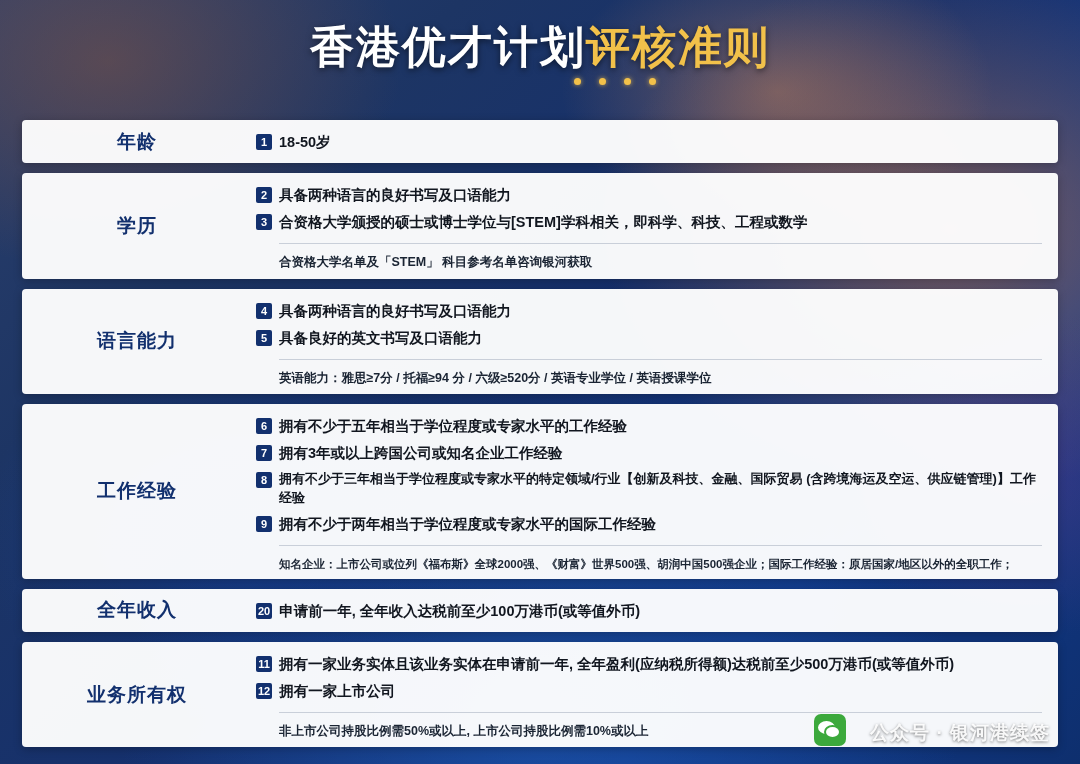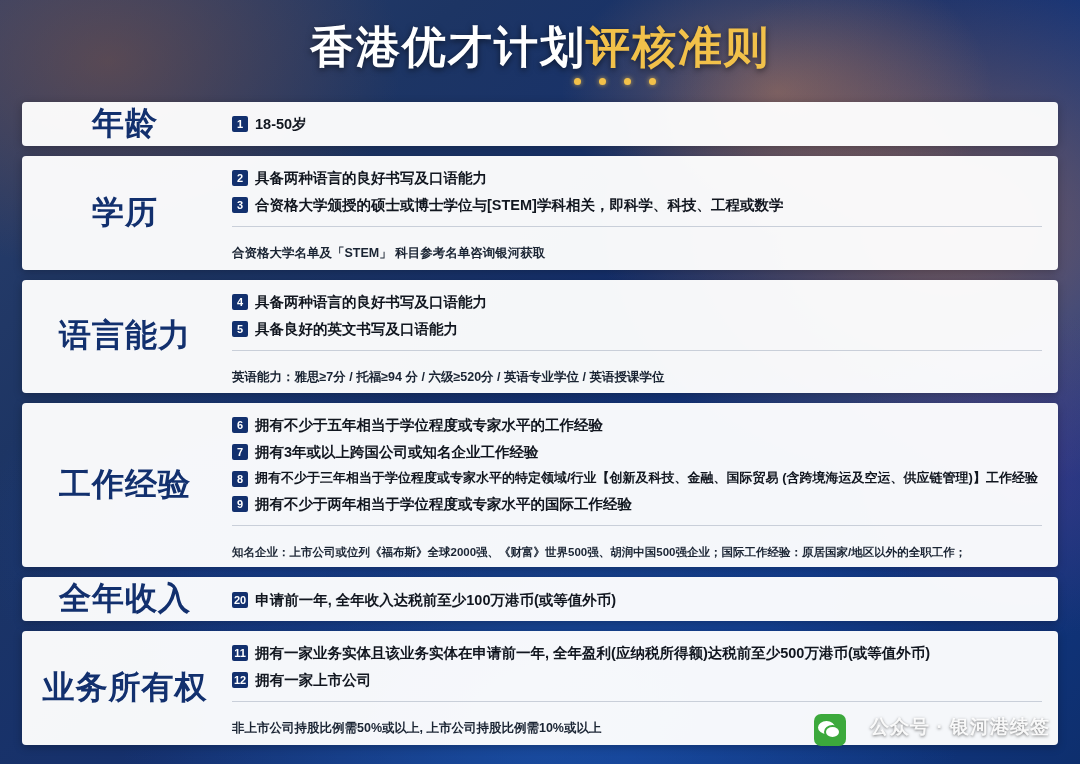--- a/index.html
+++ b/index.html
@@ -33,21 +33,21 @@
       radial-gradient(ellipse 260px 220px at 95% 62%, rgba(120,60,140,0.35), rgba(120,60,140,0) 75%),
       radial-gradient(ellipse 350px 250px at 22% 70%, rgba(20,70,170,0.40), rgba(20,70,170,0) 75%);
     pointer-events: none;
   }
 
   
   .title-wrap {
     position: relative;
     text-align: center;
     padding-top: 24px;
-    height: 102px;
+    height: 120px;
     box-sizing: border-box;
     z-index: 3;
   }
   .title-line {
     font-family: "Liberation Serif", serif;
     font-weight: bold;
     font-size: 44px;
     letter-spacing: 2px;
     line-height: 1.1;
     white-space: nowrap;
@@ -91,24 +91,24 @@
     box-shadow: 0 2px 8px rgba(0,0,0,0.25);
     overflow: hidden;
   }
   .row-label {
     flex: 0 0 186px;
     display: flex;
     align-items: center;
     justify-content: center;
     font-family: "Liberation Serif", serif;
     font-weight: bold;
-    font-size: 32px;
+    font-size: 19px;
     letter-spacing: 1px;
     color: #12306e;
-    padding: 0 10px;
+    padding: 0 22px;
   }
   .row-body {
     flex: 1 1 auto;
     padding: 9px 16px 7px 4px;
     display: flex;
     flex-direction: column;
     justify-content: center;
   }
   .item {
     display: flex;
@@ -131,36 +131,37 @@
     font-weight: bold;
     line-height: 16px;
     text-align: center;
     border-radius: 2px;
     padding: 0 2px;
     box-sizing: border-box;
   }
   .item-text { flex: 1 1 auto; }
   .note {
     margin-top: 7px;
-    padding-top: 18px;
+    padding-top: 10px;
     border-top: 1px solid #c9cfd9;
     font-size: 12.5px;
     font-weight: bold;
     color: #1a2433;
     line-height: 1.4;
+    margin-left: 23px;
   }
   .small-note { font-size: 11.5px; }
 
   
   .watermark {
     position: absolute;
     right: 30px;
     bottom: 18px;
     display: flex;
-    align-items: flex-start;
+    align-items: flex-end;
     gap: 24px;
     z-index: 4;
     padding-left: 32px;
   }
   .wm-logo {
     width: 32px;
     height: 32px;
     border-radius: 7px;
     background: #3ca93c;
     position: relative;

